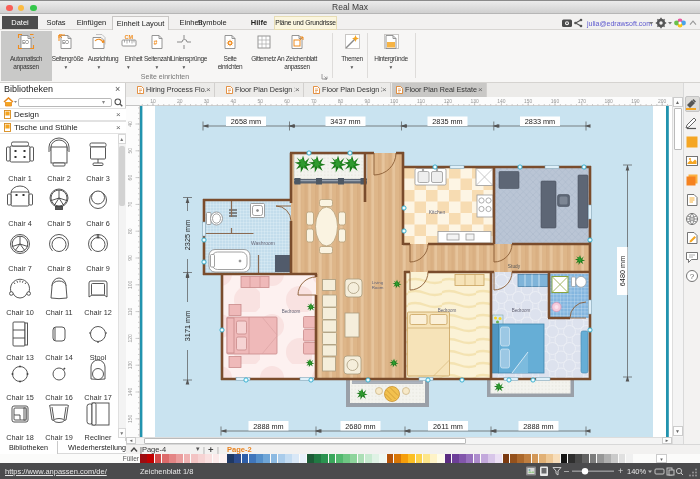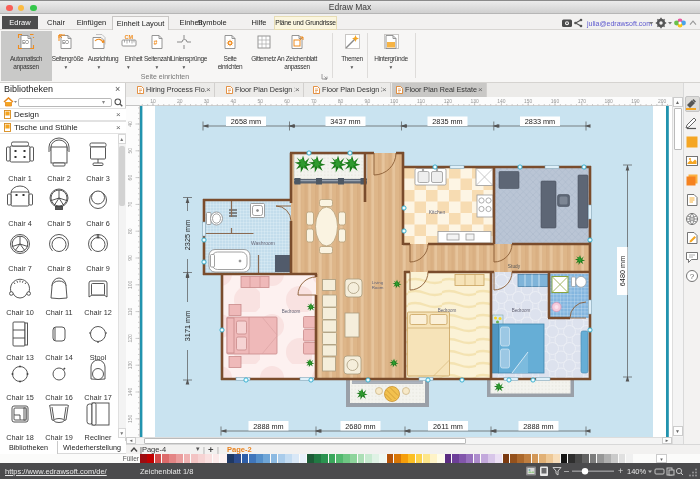--- a/index.html
+++ b/index.html
@@ -3,28 +3,28 @@
 *{margin:0;padding:0;box-sizing:border-box;}
 body{font-family:"Liberation Sans", sans-serif;width:700px;height:479px;overflow:hidden;background:#fff;}
 #app{position:relative;width:700px;height:479px;overflow:hidden;}
 .abs{position:absolute;}
 </style></head><body>
 <div id="app">
 <div class="abs" style="left:0;top:0;width:700px;height:14px;background:linear-gradient(#ebebeb,#d0d0d0);border-top:1px solid #8a8a8a;border-bottom:1px solid #b6b6b6;"></div>
 <div class="abs" style="left:6.4px;top:4.6px;width:6.4px;height:6.4px;border-radius:50%;background:#f95f57;"></div>
 <div class="abs" style="left:18.0px;top:4.6px;width:6.4px;height:6.4px;border-radius:50%;background:#fcbb40;"></div>
 <div class="abs" style="left:30.2px;top:4.6px;width:6.4px;height:6.4px;border-radius:50%;background:#34c74a;"></div>
-<div class="abs" style="left:0;top:2px;width:700px;height:11px;font-size:8.5px;color:#3c3c3c;text-align:center;">Edraw Max</div>
+<div class="abs" style="left:0;top:2px;width:700px;height:11px;font-size:8.5px;color:#3c3c3c;text-align:center;">Real Max</div>
 <div class="abs" style="left:0;top:14px;width:700px;height:16px;background:#f2f1f0;border-bottom:1px solid #d8d6d3;"></div>
-<div class="abs" style="left:2px;top:16px;width:36px;height:13px;background:#4c4c4c;color:#fff;font-size:7.5px;text-align:center;line-height:13px;">Edraw</div>
-<div class="abs" style="left:26.0px;top:16px;width:60px;height:13px;font-size:7.5px;color:#222;text-align:center;line-height:13px;">Chair</div>
+<div class="abs" style="left:2px;top:16px;width:36px;height:13px;background:#4c4c4c;color:#fff;font-size:7.5px;text-align:center;line-height:13px;">Datei</div>
+<div class="abs" style="left:26.0px;top:16px;width:60px;height:13px;font-size:7.5px;color:#222;text-align:center;line-height:13px;">Sofas</div>
 <div class="abs" style="left:61.5px;top:16px;width:60px;height:13px;font-size:7.5px;color:#222;text-align:center;line-height:13px;">Einfügen</div>
 <div class="abs" style="left:161.0px;top:16px;width:60px;height:13px;font-size:7.5px;color:#222;text-align:center;line-height:13px;">Einheit</div>
 <div class="abs" style="left:197.5px;top:16px;width:60px;height:13px;font-size:7.5px;color:#222;line-height:13px;">Symbole</div>
-<div class="abs" style="left:229.0px;top:16px;width:60px;height:13px;font-size:7.5px;color:#222;text-align:center;line-height:13px;">Hilfe</div>
+<div class="abs" style="left:229.0px;top:16px;width:60px;height:13px;font-size:7.5px;color:#222;text-align:center;line-height:13px;font-weight:bold;">Hilfe</div>
 <div class="abs" style="left:112px;top:15.5px;width:57px;height:15px;background:#f7f6f5;border:1px solid #c9c7c5;border-bottom:none;font-size:7.5px;color:#222;text-align:center;line-height:14px;">Einheit Layout</div>
 <div class="abs" style="left:274px;top:16px;width:63px;height:14px;background:#fbf6df;border:1px solid #e7ddb4;font-size:6.7px;letter-spacing:-0.2px;color:#222;text-align:center;line-height:12px;white-space:nowrap;">Pläne und Grundrisse</div>
 <svg class="abs" style="left:558px;top:16px;" width="142" height="14" viewBox="0 0 142 14">
 <rect x="4" y="3.5" width="10" height="7.5" rx="1.5" fill="#4a4a4a"></rect>
       <circle cx="9" cy="7.2" r="2" fill="#f2f1f0"></circle>
       <circle cx="9" cy="7.2" r="0.9" fill="#4a4a4a"></circle>
 <g stroke="#555" stroke-width="1.1" fill="none">
         <path d="M23,4 L17.5,7 L23,10"></path>
       </g>
       <circle cx="23" cy="4" r="1.3" fill="#555"></circle>
@@ -347,21 +347,21 @@
         <rect x="-6" y="-11" width="4" height="22" rx="1.5"></rect>
       </g>
       <text x="98" y="305.5" font-size="7.3" fill="#333" text-anchor="middle" font-family="Liberation Sans">Recliner</text>
     </svg>
 <div class="abs" style="left:117.5px;top:134px;width:8.5px;height:304px;background:#f3f3f3;border-left:1px solid #e0e0e0;"></div>
 <div class="abs" style="left:117.5px;top:134px;width:8.5px;height:10px;background:#fdfdfd;border:1px solid #d8d8d8;font-size:5px;color:#777;text-align:center;line-height:9px;">▲</div>
 <div class="abs" style="left:117.5px;top:428px;width:8.5px;height:10px;background:#fdfdfd;border:1px solid #d8d8d8;font-size:5px;color:#777;text-align:center;line-height:9px;">▼</div>
 <div class="abs" style="left:119px;top:146px;width:5.5px;height:60px;background:#d2d2d2;border-radius:2px;"></div>
 <div class="abs" style="left:0;top:441px;width:126px;height:22px;background:#f4f3f2;border-top:1px solid #c9c9c9;border-right:1px solid #cfcecd;"></div>
 <div class="abs" style="left:0;top:441px;width:58px;height:13px;background:#fff;border-right:1px solid #c9c9c9;font-size:7.2px;color:#222;text-align:center;line-height:13px;">Bibliotheken</div>
-<div class="abs" style="left:58px;top:441px;width:68px;height:13px;background:#fff;border-bottom:1px solid #dadada;font-size:7.2px;color:#222;text-align:center;line-height:13px;">Wiederherstellung</div>
+<div class="abs" style="left:58px;top:441px;width:68px;height:13px;background:#fff;border-bottom:1px solid #dadada;font-size:7.2px;color:#222;text-align:right;line-height:13px;">Wiederherstellung</div>
 <div class="abs" style="left:126px;top:97px;width:14px;height:9px;background:#f7f7f7;border-bottom:1px solid #c4c4c4;"></div>
 <svg class="abs" style="left:140px;top:97px;" width="532" height="9" viewBox="0 0 532 9">
       <rect width="532" height="9" fill="#fcfcfc"></rect>
       <path d="M2.28,7 V9 M7.64,7 V9 M13.00,7 V9 M18.36,7 V9 M23.72,7 V9 M29.08,7 V9 M34.44,7 V9 M39.80,7 V9 M45.16,7 V9 M50.52,7 V9 M55.88,7 V9 M61.24,7 V9 M66.60,7 V9 M71.96,7 V9 M77.32,7 V9 M82.68,7 V9 M88.04,7 V9 M93.40,7 V9 M98.76,7 V9 M104.12,7 V9 M109.48,7 V9 M114.84,7 V9 M120.20,7 V9 M125.56,7 V9 M130.92,7 V9 M136.28,7 V9 M141.64,7 V9 M147.00,7 V9 M152.36,7 V9 M157.72,7 V9 M163.08,7 V9 M168.44,7 V9 M173.80,7 V9 M179.16,7 V9 M184.52,7 V9 M189.88,7 V9 M195.24,7 V9 M200.60,7 V9 M205.96,7 V9 M211.32,7 V9 M216.68,7 V9 M222.04,7 V9 M227.40,7 V9 M232.76,7 V9 M238.12,7 V9 M243.48,7 V9 M248.84,7 V9 M254.20,7 V9 M259.56,7 V9 M264.92,7 V9 M270.28,7 V9 M275.64,7 V9 M281.00,7 V9 M286.36,7 V9 M291.72,7 V9 M297.08,7 V9 M302.44,7 V9 M307.80,7 V9 M313.16,7 V9 M318.52,7 V9 M323.88,7 V9 M329.24,7 V9 M334.60,7 V9 M339.96,7 V9 M345.32,7 V9 M350.68,7 V9 M356.04,7 V9 M361.40,7 V9 M366.76,7 V9 M372.12,7 V9 M377.48,7 V9 M382.84,7 V9 M388.20,7 V9 M393.56,7 V9 M398.92,7 V9 M404.28,7 V9 M409.64,7 V9 M415.00,7 V9 M420.36,7 V9 M425.72,7 V9 M431.08,7 V9 M436.44,7 V9 M441.80,7 V9 M447.16,7 V9 M452.52,7 V9 M457.88,7 V9 M463.24,7 V9 M468.60,7 V9 M473.96,7 V9 M479.32,7 V9 M484.68,7 V9 M490.04,7 V9 M495.40,7 V9 M500.76,7 V9 M506.12,7 V9 M511.48,7 V9 M516.84,7 V9 M522.20,7 V9 M527.56,7 V9 M13.00,4.5 V9 M39.80,4.5 V9 M66.60,4.5 V9 M93.40,4.5 V9 M120.20,4.5 V9 M147.00,4.5 V9 M173.80,4.5 V9 M200.60,4.5 V9 M227.40,4.5 V9 M254.20,4.5 V9 M281.00,4.5 V9 M307.80,4.5 V9 M334.60,4.5 V9 M361.40,4.5 V9 M388.20,4.5 V9 M415.00,4.5 V9 M441.80,4.5 V9 M468.60,4.5 V9 M495.40,4.5 V9 M522.20,4.5 V9" stroke="#b9b9b9" stroke-width="0.7" fill="none"></path>
       <text x="13.0" y="5.5" font-size="5" fill="#999" text-anchor="middle" font-family="Liberation Sans">10</text>
       <text x="39.8" y="5.5" font-size="5" fill="#999" text-anchor="middle" font-family="Liberation Sans">20</text>
       <text x="66.6" y="5.5" font-size="5" fill="#999" text-anchor="middle" font-family="Liberation Sans">30</text>
       <text x="93.4" y="5.5" font-size="5" fill="#999" text-anchor="middle" font-family="Liberation Sans">40</text>
       <text x="120.2" y="5.5" font-size="5" fill="#999" text-anchor="middle" font-family="Liberation Sans">50</text>
       <text x="147.0" y="5.5" font-size="5" fill="#999" text-anchor="middle" font-family="Liberation Sans">60</text>
@@ -857,21 +857,21 @@
     <div class="abs" style="left:575.00px;top:454px;width:6.85px;height:8.5px;background:#484848;"></div>
     <div class="abs" style="left:582.25px;top:454px;width:6.85px;height:8.5px;background:#626262;"></div>
     <div class="abs" style="left:589.50px;top:454px;width:6.85px;height:8.5px;background:#7c7c7c;"></div>
     <div class="abs" style="left:596.75px;top:454px;width:6.85px;height:8.5px;background:#969696;"></div>
     <div class="abs" style="left:604.00px;top:454px;width:6.85px;height:8.5px;background:#b0b0b0;"></div>
     <div class="abs" style="left:611.25px;top:454px;width:6.85px;height:8.5px;background:#cacaca;"></div>
     <div class="abs" style="left:618.50px;top:454px;width:6.85px;height:8.5px;background:#e0e0e0;"></div>
     <div class="abs" style="left:625.75px;top:454px;width:6.85px;height:8.5px;background:#f0f0f0;"></div>
 <div class="abs" style="left:656px;top:454px;width:11px;height:8.5px;background:#fff;border:1px solid #ccc;font-size:5px;color:#666;text-align:center;line-height:8px;">▾</div>
 <div class="abs" style="left:0;top:463px;width:700px;height:16px;background:#4b4b4d;"></div>
-<div class="abs" style="left:5px;top:466.5px;font-size:7.5px;color:#e8e8e8;text-decoration:underline;">https://www.edrawsoft.com/de/</div>
+<div class="abs" style="left:5px;top:466.5px;font-size:7.5px;color:#e8e8e8;text-decoration:underline;">https://www.anpassen.com/de/</div>
 <div class="abs" style="left:140px;top:466.5px;font-size:7.5px;color:#e8e8e8;">Zeichenblatt 1/8</div>
 <svg class="abs" style="left:524px;top:465px;" width="172" height="13" viewBox="0 0 172 13">
 <rect x="2" y="1.5" width="10" height="9" rx="1" fill="#8a8a8c"></rect>
       <rect x="3.5" y="3" width="7" height="6" fill="#d8d8d8"></rect>
       <circle cx="5.5" cy="5" r="1" fill="#7aa"></circle>
       <path d="M4,8 l2,-2 1.5,1.5 1.5,-1.5 1,1 v1 h-6 z" fill="#9c8"></path>
 <rect x="16" y="1.5" width="8" height="9.5" rx="1" fill="#e8e8e8"></rect>
       <rect x="17.5" y="3" width="5" height="5.5" fill="#6a6a6c"></rect>
 <path d="M29,2.5 h8 l-3,3.5 v4 l-2,-1.5 v-2.5 z" fill="none" stroke="#d8d8d8" stroke-width="0.9"></path>
 <text x="40" y="9" font-size="9" fill="#d8d8d8" font-family="Liberation Sans">–</text>

